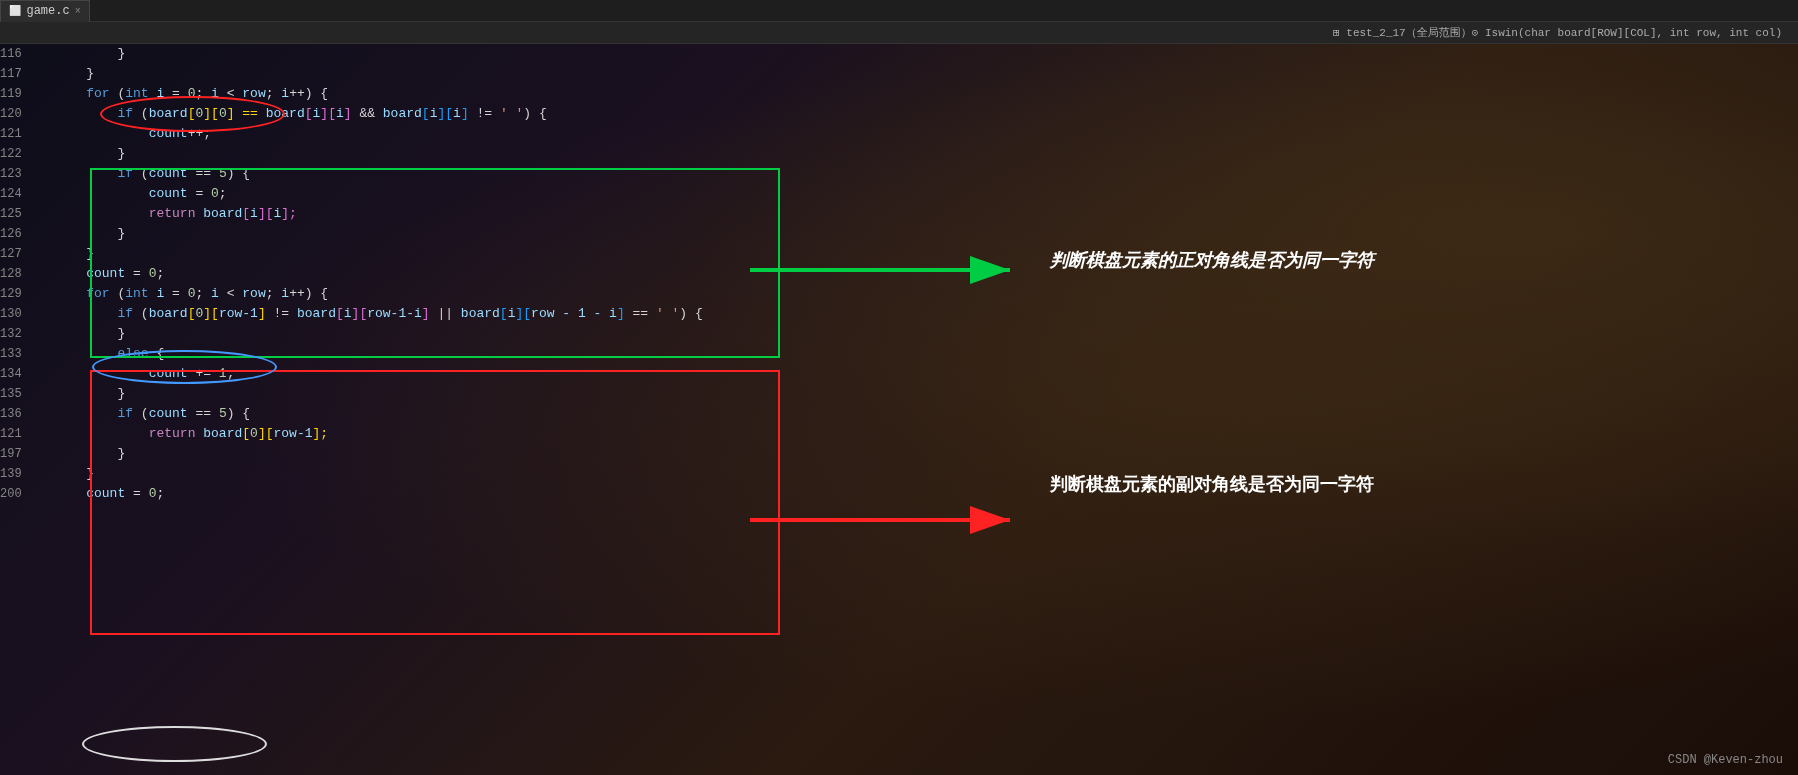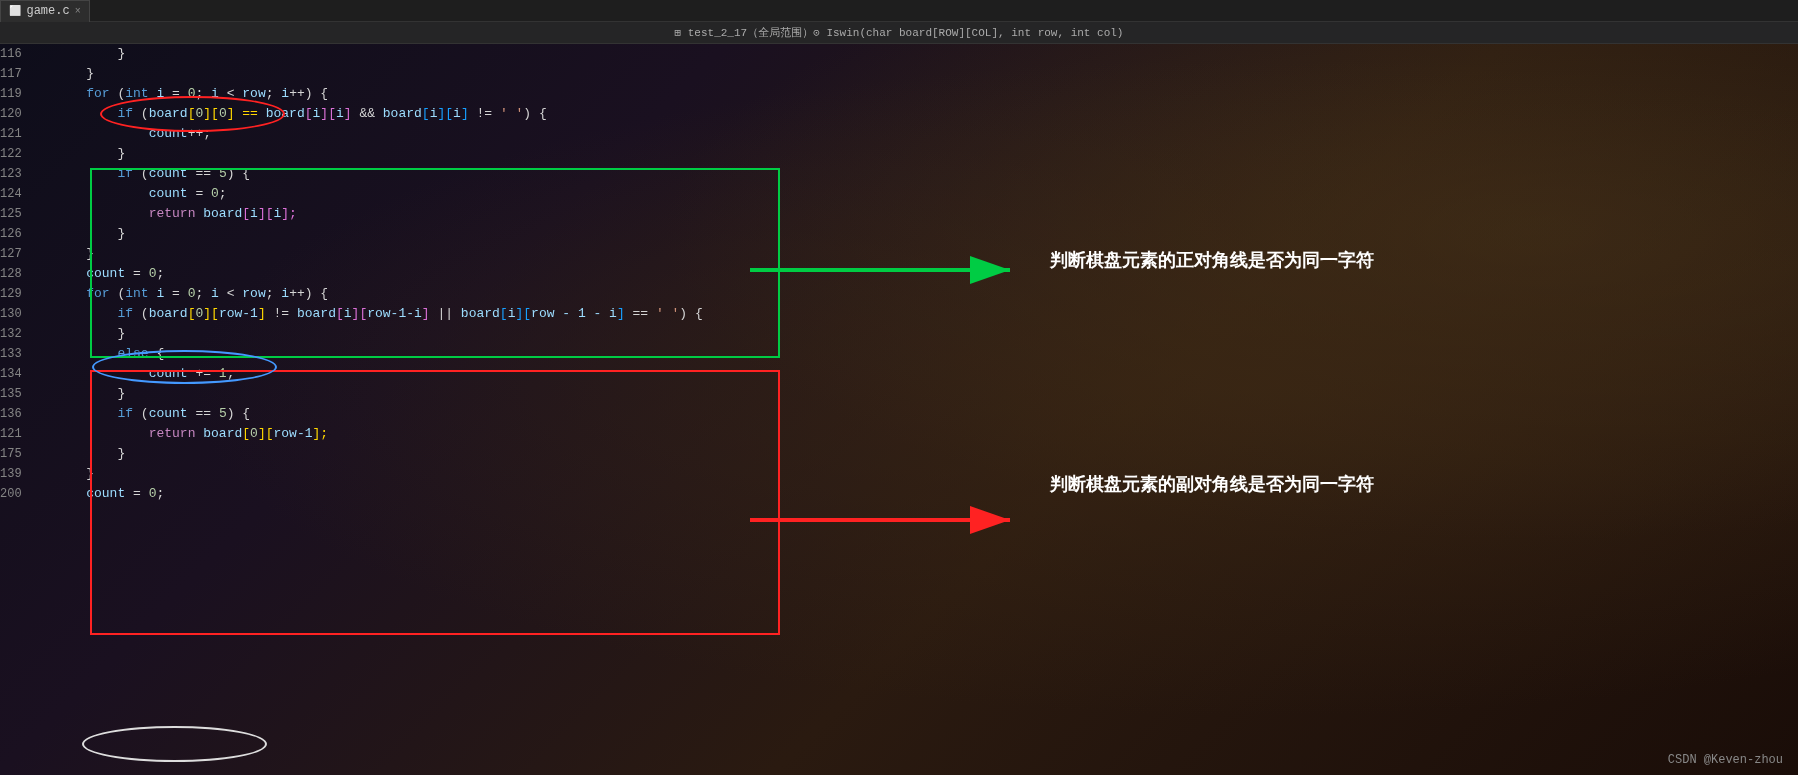--- a/index.html
+++ b/index.html
@@ -53,21 +53,21 @@
       font-size: 10px;
       cursor: pointer;
     }
     .breadcrumb-bar {
       position: absolute;
       top: 22px; left: 0; right: 0;
       height: 22px;
       background: #252526;
       display: flex;
       align-items: center;
-      justify-content: center;
+      justify-content: flex-end;
       padding: 0 16px;
       z-index: 10;
       border-bottom: 1px solid #333;
       font-size: 11px;
       color: #aaa;
     }
 
     
     .code-area {
       position: absolute;
@@ -263,21 +263,21 @@
     </div>
     <div class="code-line">
       <span class="line-num">136</span>
       <span class="line-content"><span>        </span><span class="kw">if</span><span class="op"> (</span><span class="var">count</span><span class="op"> == </span><span class="num">5</span><span class="op">) {</span></span>
     </div>
     <div class="code-line">
       <span class="line-num">121</span>
       <span class="line-content"><span>            </span><span class="kw2">return</span><span> </span><span class="var">board</span><span class="bracket">[</span><span class="num">0</span><span class="bracket">][</span><span class="var">row-1</span><span class="bracket">];</span></span>
     </div>
     <div class="code-line">
-      <span class="line-num">175</span>
+      <span class="line-num">197</span>
       <span class="line-content"><span class="punct">        }</span></span>
     </div>
     <div class="code-line">
       <span class="line-num">139</span>
       <span class="line-content"><span class="punct">    }</span></span>
     </div>
     <div class="code-line">
       <span class="line-num">200</span>
       <span class="line-content"><span>    </span><span class="var">count</span><span class="op"> = </span><span class="num">0</span><span class="punct">;</span></span>
     </div>
@@ -304,17 +304,17 @@
 
 <svg class="arrow-svg" width="300" height="60" style="top: 490px; left: 740px;">
   <defs>
     <marker id="arrowRed" markerWidth="10" markerHeight="7" refX="10" refY="3.5" orient="auto">
       <polygon points="0 0, 10 3.5, 0 7" fill="#ff2222"></polygon>
     </marker>
   </defs>
   <line x1="10" y1="30" x2="270" y2="30" stroke="#ff2222" stroke-width="4" marker-end="url(#arrowRed)"></line>
 </svg>
 
-<div class="annot-text" style="top: 248px; left: 1050px;">判断棋盘元素的正对角线是否为同一字符</div>
+<div class="annot-text" style="top: 248px; left: 1050px; font-style: italic;">判断棋盘元素的正对角线是否为同一字符</div>
 
 <div class="annot-text" style="top: 472px; left: 1050px; text-align: center;">判断棋盘元素的副对角线是否为同一字符</div>
 
 <div class="watermark">CSDN @Keven-zhou</div>
 
 </body></html>

